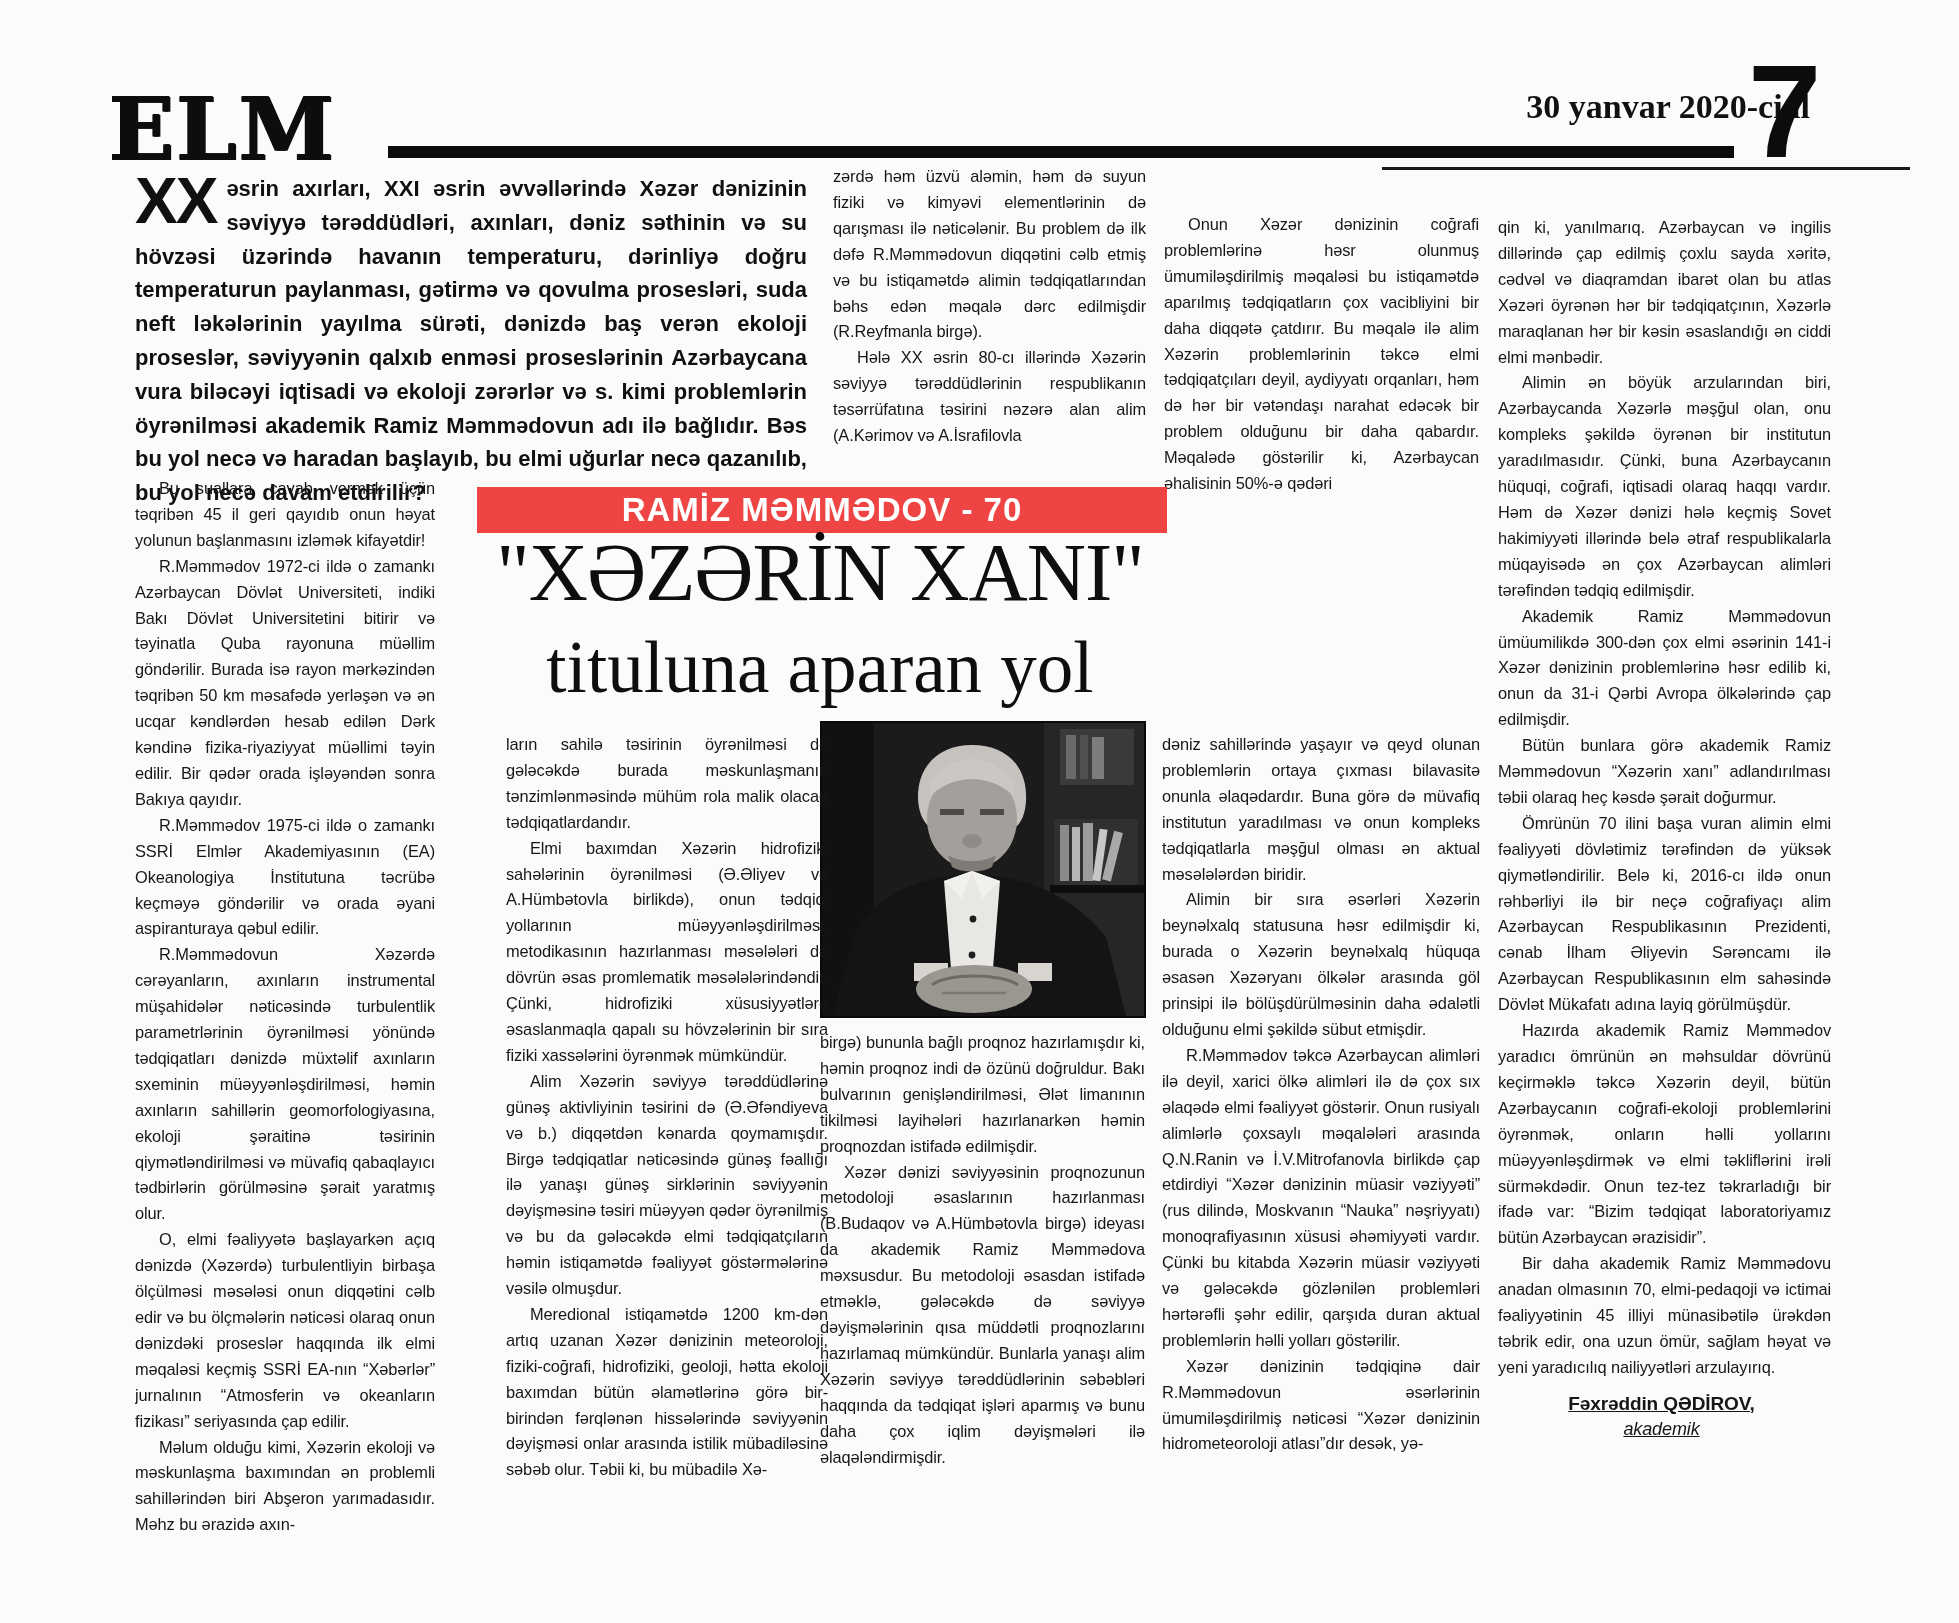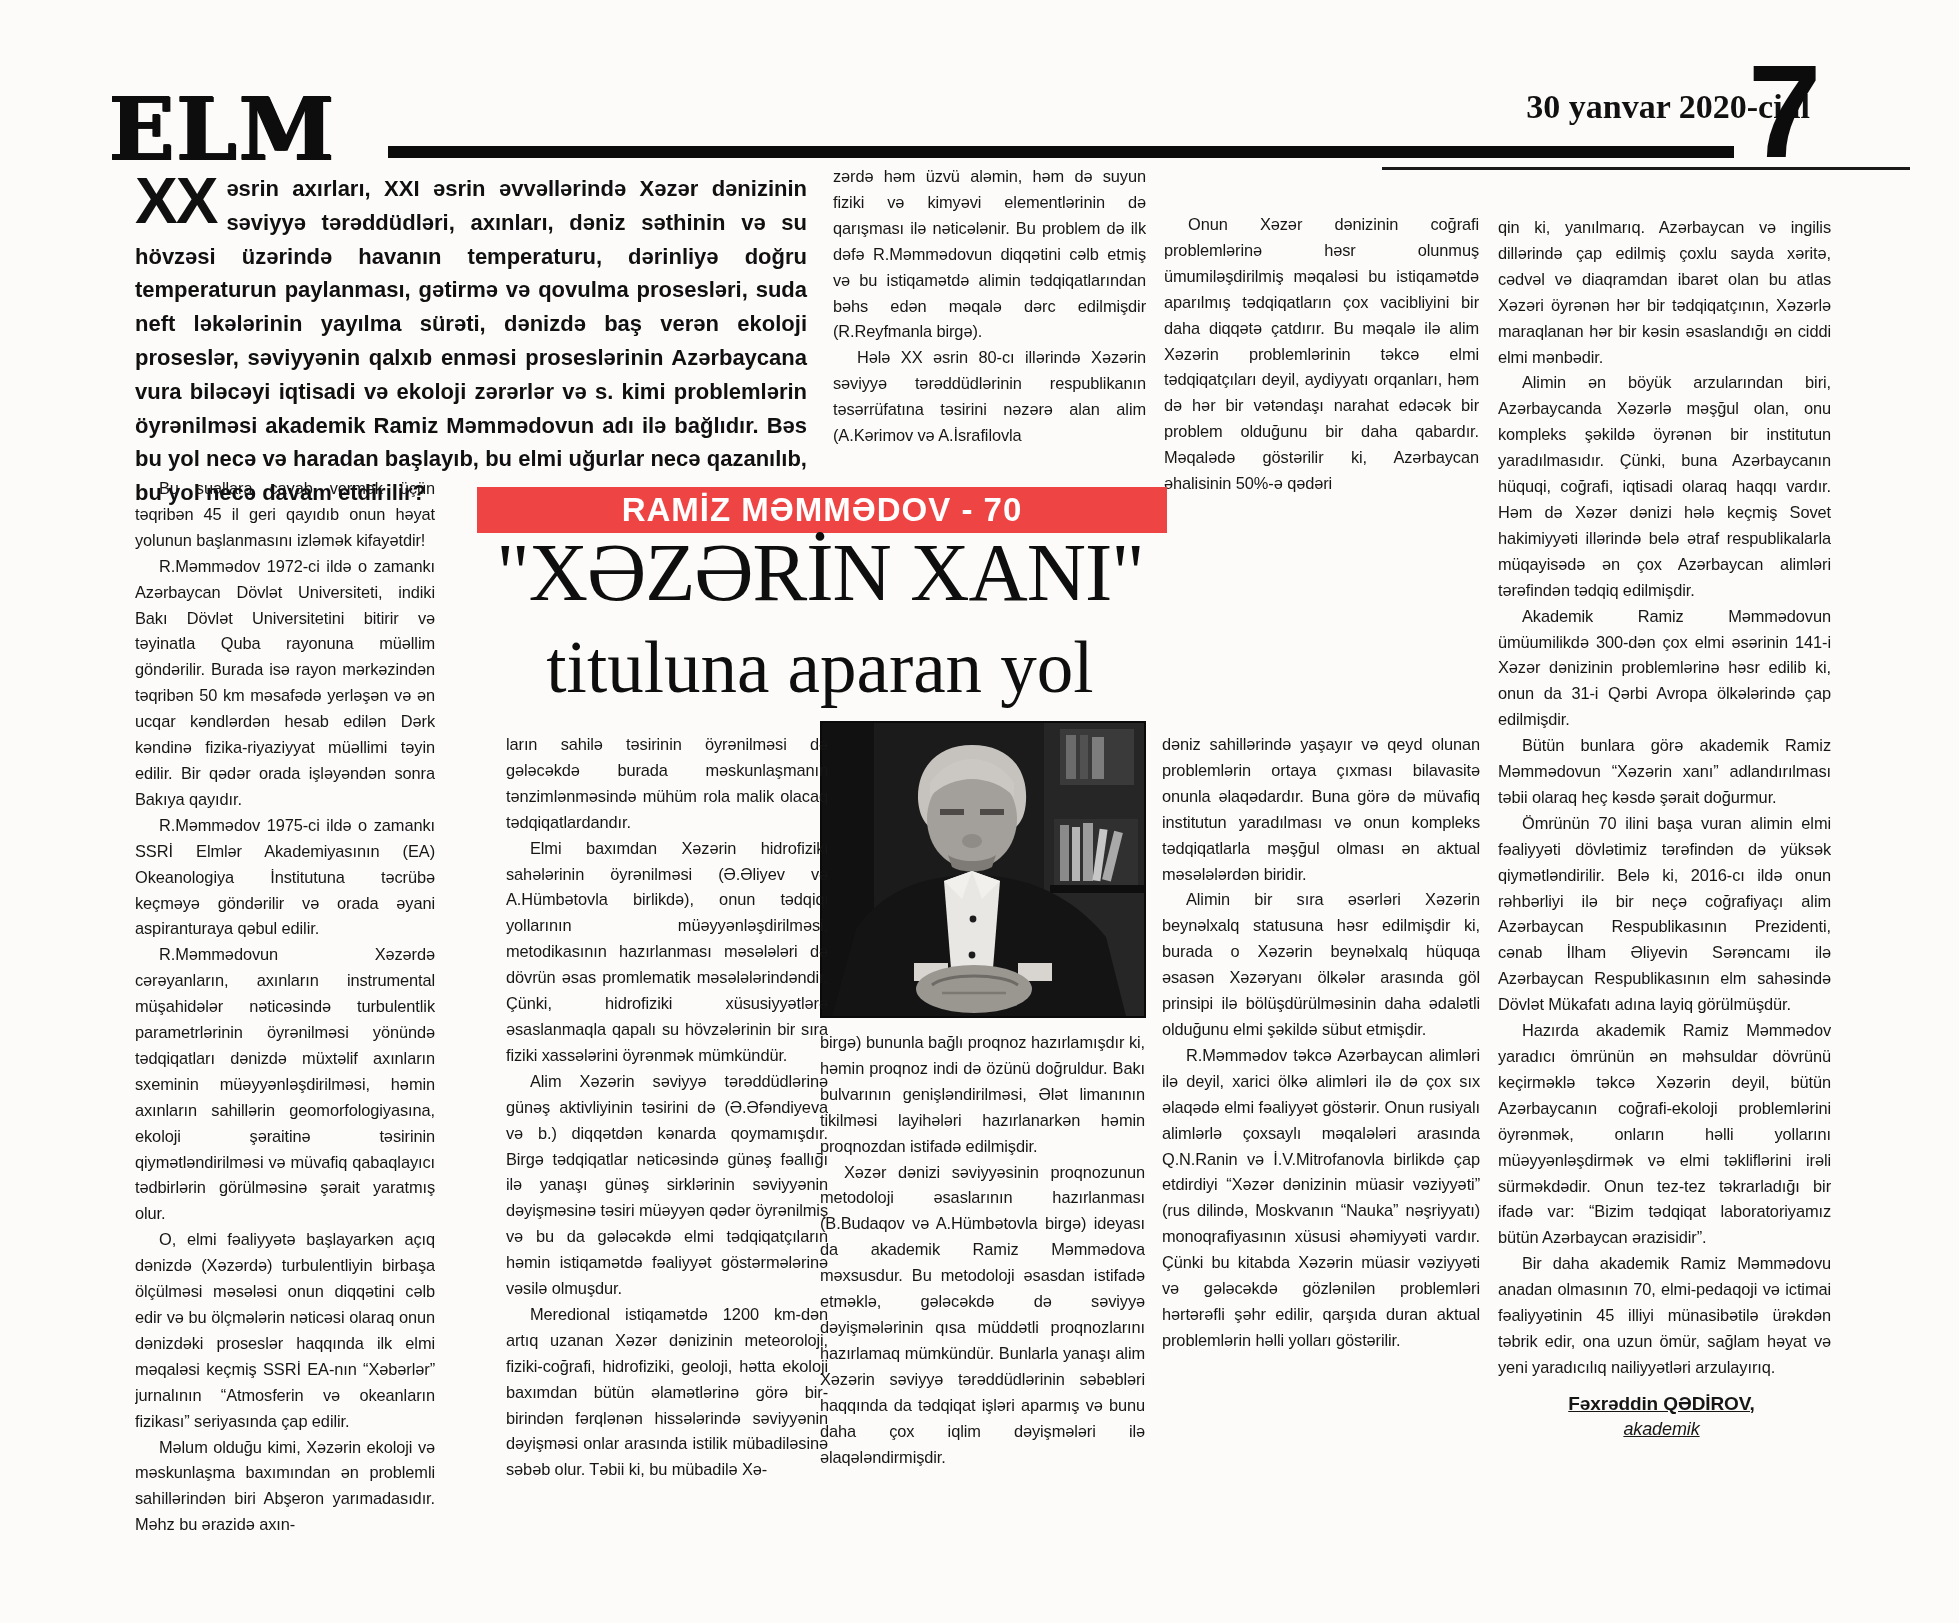--- a/index.html
+++ b/index.html
@@ -134,20 +134,21 @@
 
   <div class="col col3">
     <p>birgə) bununla bağlı proqnoz hazırlamışdır ki, həmin proqnoz indi də özünü doğruldur. Bakı bulvarının genişləndirilməsi, Ələt limanının tikilməsi layihələri hazırlanarkən həmin proqnozdan istifadə edilmişdir.</p>
     <p class="ind">Xəzər dənizi səviyyəsinin proqnozunun metodoloji əsaslarının hazırlanması (B.Budaqov və A.Hümbətovla birgə) ideyası da akademik Ramiz Məmmədova məxsusdur. Bu metodoloji əsasdan istifadə etməklə, gələcəkdə də səviyyə dəyişmələrinin qısa müddətli proqnozlarını hazırlamaq mümkündür. Bunlarla yanaşı alim Xəzərin səviyyə tərəddüdlərinin səbəbləri haqqında da tədqiqat işləri aparmış və bunu daha çox iqlim dəyişmələri ilə əlaqələndirmişdir.</p>
   </div>
 
   <div class="col col4">
     <p>dəniz sahillərində yaşayır və qeyd olunan problemlərin ortaya çıxması bilavasitə onunla əlaqədardır. Buna görə də müvafiq institutun yaradılması və onun kompleks tədqiqatlarla məşğul olması ən aktual məsələlərdən biridir.</p>
     <p class="ind">Alimin bir sıra əsərləri Xəzərin beynəlxalq statusuna həsr edilmişdir ki, burada o Xəzərin beynəlxalq hüquqa əsasən Xəzəryanı ölkələr arasında göl prinsipi ilə bölüşdürülməsinin daha ədalətli olduğunu elmi şəkildə sübut etmişdir.</p>
     <p class="ind">R.Məmmədov təkcə Azərbaycan alimləri ilə deyil, xarici ölkə alimləri ilə də çox sıx əlaqədə elmi fəaliyyət göstərir. Onun rusiyalı alimlərlə çoxsaylı məqalələri arasında Q.N.Ranin və İ.V.Mitrofanovla birlikdə çap etdirdiyi “Xəzər dənizinin müasir vəziyyəti” (rus dilində, Moskvanın “Nauka” nəşriyyatı) monoqrafiyasının xüsusi əhəmiyyəti vardır. Çünki bu kitabda Xəzərin müasir vəziyyəti və gələcəkdə gözlənilən problemləri hərtərəfli şəhr edilir, qarşıda duran aktual problemlərin həlli yolları göstərilir.</p>
+    <p class="ind">Xəzər dənizinin tədqiqinə dair R.Məmmədovun əsərlərinin ümumiləşdirilmiş nəticəsi “Xəzər dənizinin hidrometeoroloji atlası”dır desək, yə-</p>
   </div>
 
   <div class="col col5">
     <p>qin ki, yanılmarıq. Azərbaycan və ingilis dillərində çap edilmiş çoxlu sayda xəritə, cədvəl və diaqramdan ibarət olan bu atlas Xəzəri öyrənən hər bir tədqiqatçının, Xəzərlə maraqlanan hər bir kəsin əsaslandığı ən ciddi elmi mənbədir.</p>
     <p class="ind">Alimin ən böyük arzularından biri, Azərbaycanda Xəzərlə məşğul olan, onu kompleks şəkildə öyrənən bir institutun yaradılmasıdır. Çünki, buna Azərbaycanın hüquqi, coğrafi, iqtisadi olaraq haqqı vardır. Həm də Xəzər dənizi hələ keçmiş Sovet hakimiyyəti illərində belə ətraf respublikalarla müqayisədə ən çox Azərbaycan alimləri tərəfindən tədqiq edilmişdir.</p>
     <p class="ind">Akademik Ramiz Məmmədovun ümüumilikdə 300-dən çox elmi əsərinin 141-i Xəzər dənizinin problemlərinə həsr edilib ki, onun da 31-i Qərbi Avropa ölkələrində çap edilmişdir.</p>
     <p class="ind">Bütün bunlara görə akademik Ramiz Məmmədovun “Xəzərin xanı” adlandırılması təbii olaraq heç kəsdə şərait doğurmur.</p>
     <p class="ind">Ömrünün 70 ilini başa vuran alimin elmi fəaliyyəti dövlətimiz tərəfindən də yüksək qiymətləndirilir. Belə ki, 2016-cı ildə onun rəhbərliyi ilə bir neçə coğrafiyaçı alim Azərbaycan Respublikasının Prezidenti, cənab İlham Əliyevin Sərəncamı ilə Azərbaycan Respublikasının elm sahəsində Dövlət Mükafatı adına layiq görülmüşdür.</p>
     <p class="ind">Hazırda akademik Ramiz Məmmədov yaradıcı ömrünün ən məhsuldar dövrünü keçirməklə təkcə Xəzərin deyil, bütün Azərbaycanın coğrafi-ekoloji problemlərini öyrənmək, onların həlli yollarını müəyyənləşdirmək və elmi təkliflərini irəli sürməkdədir. Onun tez-tez təkrarladığı bir ifadə var: “Bizim tədqiqat laboratoriyamız bütün Azərbaycan ərazisidir”.</p>
     <p class="ind">Bir daha akademik Ramiz Məmmədovu anadan olmasının 70, elmi-pedaqoji və ictimai fəaliyyətinin 45 illiyi münasibətilə ürəkdən təbrik edir, ona uzun ömür, sağlam həyat və yeni yaradıcılıq nailiyyətləri arzulayırıq.</p>

